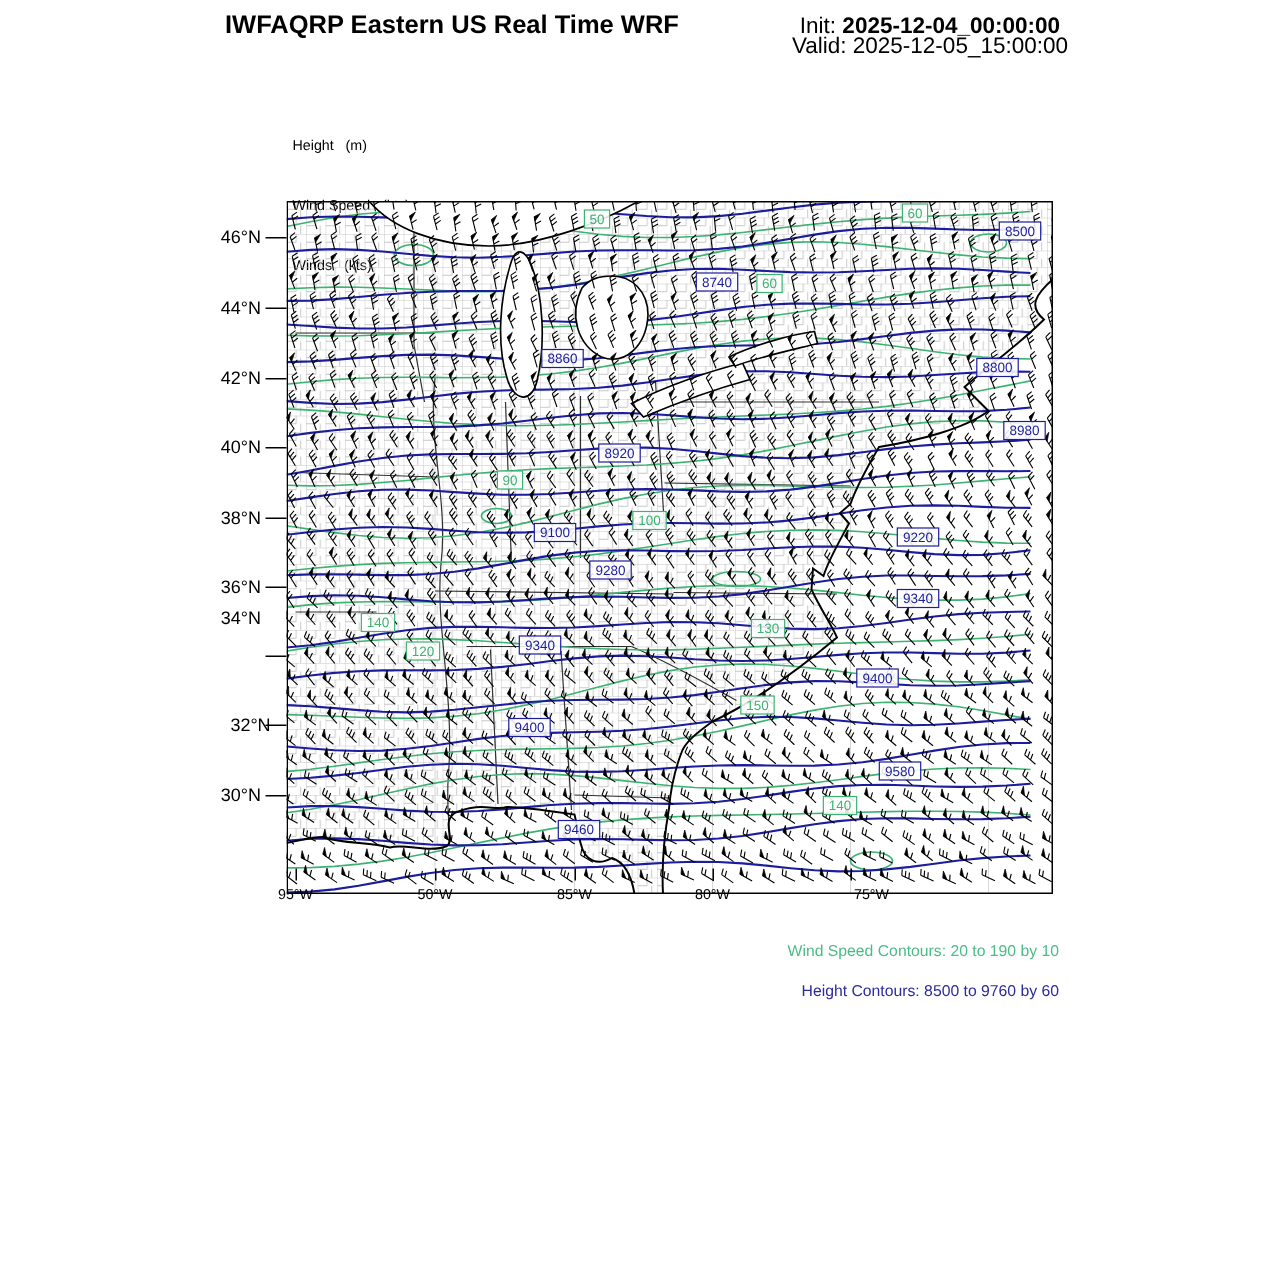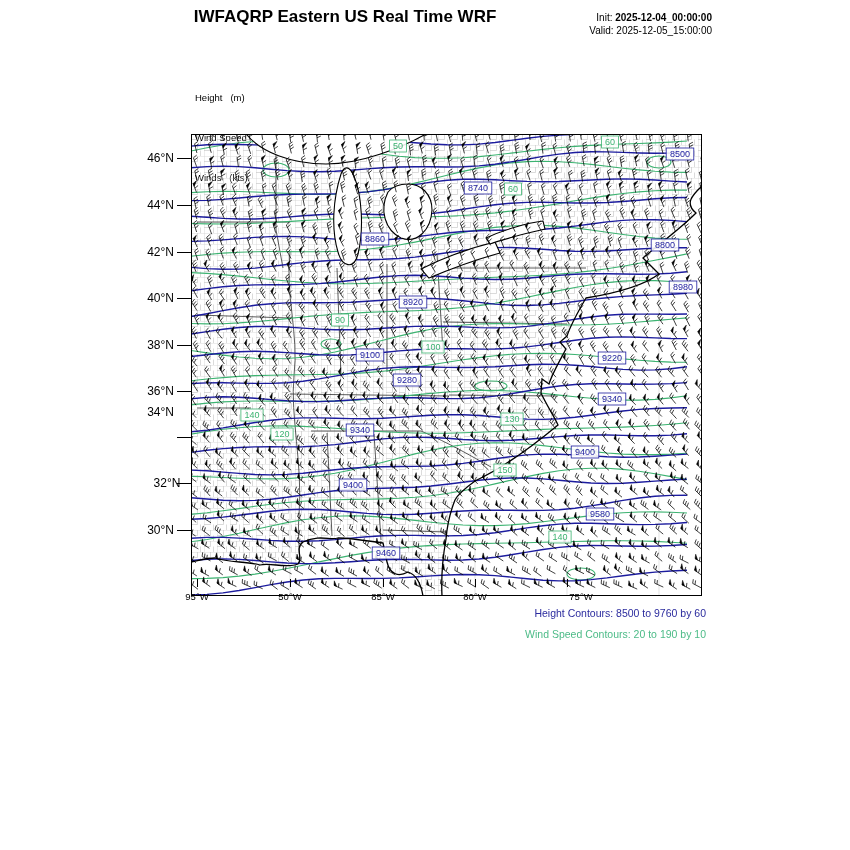--- a/index.html
+++ b/index.html
@@ -1,20 +1,20 @@
 <!DOCTYPE html>
 <html><head>
 <meta charset="utf-8">
 <style>
   html,body{margin:0;padding:0}
   body{width:850px;height:850px;background:#fff;position:relative;overflow:hidden;
        font-family:"Liberation Sans","DejaVu Sans",sans-serif;color:#000}
   .abs{position:absolute}
-  .title{left:150px;top:7px;width:390px;text-align:center;font-size:17px;font-weight:bold}
-  .stamp{right:138px;top:12px;text-align:right;font-size:10px;line-height:12.5px}
+  .title{left:150px;top:7px;width:390px;font-size:17px;font-weight:bold}
+  .stamp{right:138px;top:12px;text-align:center;font-size:15px;line-height:12.5px}
   .stamp .b{font-weight:bold}
   .legend{left:195px;top:65px;font-size:9.5px;line-height:13.2px;white-space:pre}
   .map-frame{left:191px;top:134px;width:511px;height:462px}
   .htick{width:14px;height:1px;background:#000}
   .vtick{width:1px;height:8px;background:#000}
   .latlab{width:46px;text-align:right;font-size:12px;line-height:12px}
   .lonlab{width:44px;text-align:center;font-size:9.5px;line-height:12px}
   .fn1{right:144px;top:607px;font-size:10.5px}
   .fn2{right:144px;top:628px;font-size:10.5px}
   .footer{left:195px;top:811px;font-size:9.5px;line-height:13.5px}
@@ -216,17 +216,17 @@
     <div class="abs vtick" style="left: 290px; top: 579px;"></div>
     <div class="abs lonlab" style="left: 268px; top: 591px;">50°W</div>
     <div class="abs vtick" style="left: 383px; top: 579px;"></div>
     <div class="abs lonlab" style="left: 361px; top: 591px;">85°W</div>
     <div class="abs vtick" style="left: 475px; top: 579px;"></div>
     <div class="abs lonlab" style="left: 453px; top: 591px;">80°W</div>
     <div class="abs vtick" style="left: 567px; top: 579px;"></div>
     <div class="abs lonlab" style="left: 559px; top: 591px;">75°W</div>
   </div>
 
-<div class="abs fn1" style="color: rgb(43, 43, 158);">Height Contours: 8500 to 9760 by 60</div>
+<div class="abs fn1" style="color: rgb(43, 43, 158); margin-top: 48px;">Height Contours: 8500 to 9760 by 60</div>
 <div class="abs fn2" style="color: rgb(76, 187, 135);">Wind Speed Contours: 20 to 190 by 10</div>
 
 <div class="abs footer">
 </div>
 
 </body></html>

